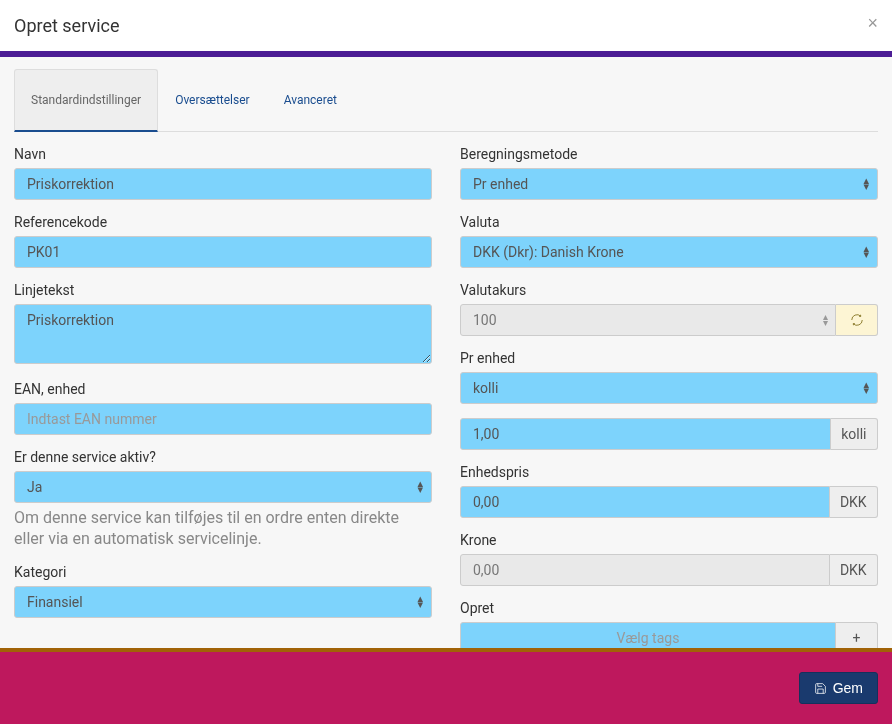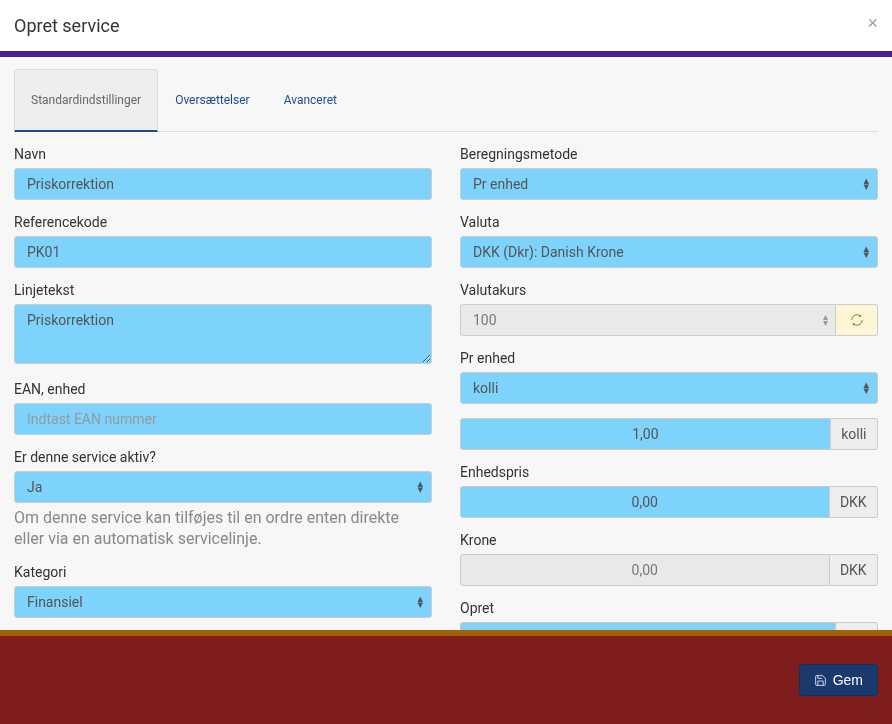--- a/index.html
+++ b/index.html
@@ -128,21 +128,21 @@
       margin-top: 5px;
       line-height: 1.3;
     }
     .input-group {
       display: flex;
       width: 100%;
     }
     .input-group .form-control {
       border-top-right-radius: 0;
       border-bottom-right-radius: 0;
-      text-align: center;
+      text-align: left;
     }
     .input-group .form-control.text-left {
       text-align: center;
     }
     .input-group-addon {
       padding: 7px 12px;
       background: #eee;
       border: 1px solid #ccc;
       border-left: none;
       border-radius: 0 3px 3px 0;
@@ -171,24 +171,24 @@
       line-height: 6px;
       min-width: auto;
     }
     .rate-wrap { position: relative; display:flex; }
     .rate-wrap .form-control {
        border-top-right-radius: 0;
        border-bottom-right-radius: 0;
        text-align: left;
     }
     .modal-footer {
-      padding: 28px 14px;
-      border-top: 6px solid #a16207;
+      padding: 20px 14px;
+      border-top: 4px solid #a16207;
       text-align: right;
-      background: #7f1d1d;
+      background: #be185d;
     }
     .btn-primary {
       background: #1a3a6e;
       color: #fff;
       border: 1px solid #15305c;
       padding: 7px 14px;
       border-radius: 3px;
       cursor: pointer;
       font-size: 14px;
       display: inline-flex;

